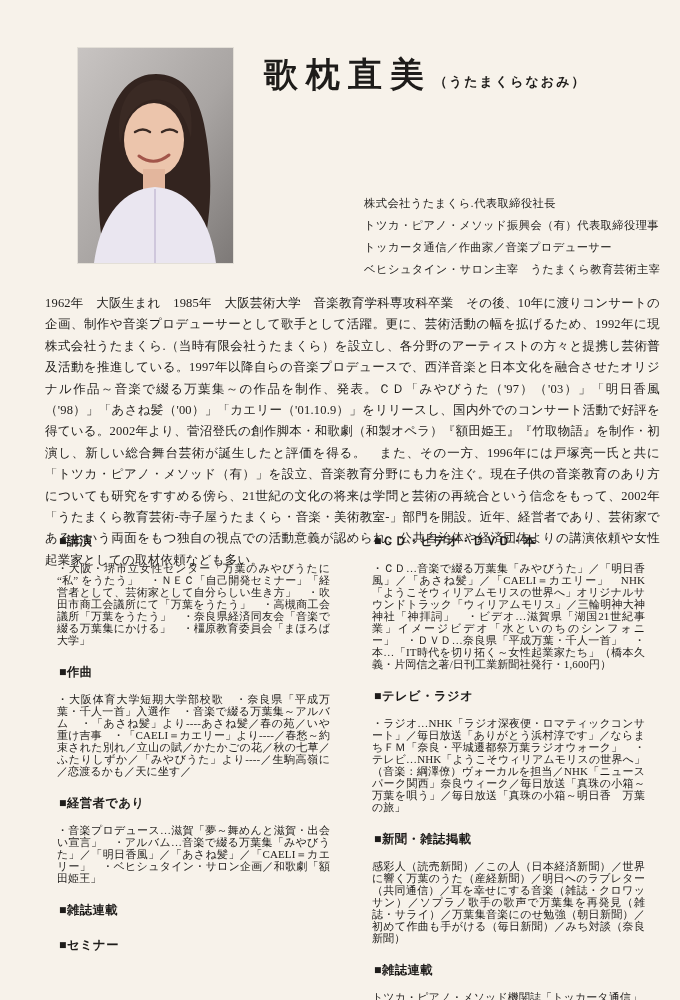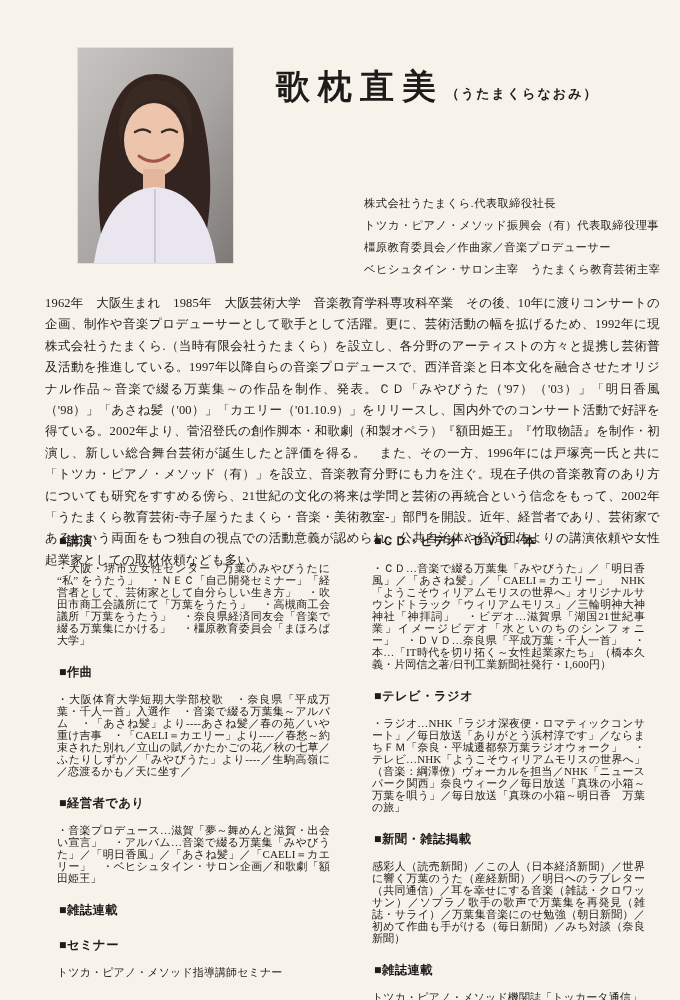--- a/index.html
+++ b/index.html
@@ -11,21 +11,21 @@
     color:#1e1c1a;
     font-family:"Liberation Serif","DejaVu Serif",serif;
     overflow:hidden;
   }
   .photo{
     position:absolute;left:78px;top:48px;width:155px;height:215px;
     box-shadow:0 0 0 1px rgba(0,0,0,0.08);
   }
   .photo svg{display:block;width:100%;height:100%;}
   .title{
-    position:absolute;left:264px;top:52px;margin:12px;
+    position:absolute;left:264px;top:52px;margin:0;
     font-size:34px;font-weight:700;letter-spacing:8px;
     white-space:nowrap;
   }
   .furigana{
     font-size:13px;font-weight:700;letter-spacing:2px;margin-left:2px;
   }
   .credentials{
     position:absolute;left:364px;top:192px;
     font-family:"Liberation Sans","DejaVu Sans",sans-serif;
     font-size:11.3px;line-height:22px;letter-spacing:0.4px;
@@ -79,21 +79,21 @@
     </svg>
   </div>
 
   <h1 class="title">
     <span>歌枕直美</span><span class="furigana">（うたまくらなおみ）</span>
   </h1>
 
   <div class="credentials">
     <div>株式会社うたまくら.代表取締役社長</div>
     <div>トツカ・ピアノ・メソッド振興会（有）代表取締役理事</div>
-    <div>橿原教育委員会／作曲家／音楽プロデューサー</div>
+    <div>トッカータ通信／作曲家／音楽プロデューサー</div>
     <div>ベヒシュタイン・サロン主宰　うたまくら教育芸術主宰</div>
   </div>
 
   <p class="bio">1962年　大阪生まれ　1985年　大阪芸術大学　音楽教育学科専攻科卒業　その後、10年に渡りコンサートの企画、制作や音楽プロデューサーとして歌手として活躍。更に、芸術活動の幅を拡げるため、1992年に現株式会社うたまくら.（当時有限会社うたまくら）を設立し、各分野のアーティストの方々と提携し芸術普及活動を推進している。1997年以降自らの音楽プロデュースで、西洋音楽と日本文化を融合させたオリジナル作品～音楽で綴る万葉集～の作品を制作、発表。ＣＤ「みやびうた（'97）（'03）」「明日香風（'98）」「あさね髪（'00）」「カエリー（'01.10.9）」をリリースし、国内外でのコンサート活動で好評を得ている。2002年より、菅沼登氏の創作脚本・和歌劇（和製オペラ）『額田姫王』『竹取物語』を制作・初演し、新しい総合舞台芸術が誕生したと評価を得る。　また、その一方、1996年には戸塚亮一氏と共に「トツカ・ピアノ・メソッド（有）」を設立、音楽教育分野にも力を注ぐ。現在子供の音楽教育のあり方についても研究をすすめる傍ら、21世紀の文化の将来は学問と芸術の再統合という信念をもって、2002年「うたまくら教育芸術-寺子屋うたまくら・音楽・美術教室-」部門を開設。近年、経営者であり、芸術家であるという両面をもつ独自の視点での活動意義が認められ、公共自治体や経済団体よりの講演依頼や女性起業家としての取材依頼なども多い。</p>
 
   <div class="columns">
     <div class="col">
       <section>
         <h2>■講演</h2>
         <p>・大阪・堺市立女性センター「万葉のみやびうたに “私” をうたう」　・ＮＥＣ「自己開発セミナー」「経営者として、芸術家として自分らしい生き方」　・吹田市商工会議所にて「万葉をうたう」　・高槻商工会議所「万葉をうたう」　・奈良県経済同友会「音楽で綴る万葉集にかける」　・橿原教育委員会「まほろば大学」</p>
@@ -104,21 +104,20 @@
       </section>
       <section>
         <h2>■経営者であり</h2>
         <p>・音楽プロデュース…滋賀「夢～舞めんと滋賀・出会い宣言」　・アルバム…音楽で綴る万葉集「みやびうた」／「明日香風」／「あさね髪」／「CAELI＝カエリー」　・ベヒシュタイン・サロン企画／和歌劇「額田姫王」</p>
       </section>
       <section>
         <h2>■雑誌連載</h2>
       </section>
       <section>
         <h2>■セミナー</h2>
-        <p>トツカ・ピアノ・メソッド指導講師セミナー</p>
       </section>
     </div>
     <div class="col">
       <section>
         <h2>■ＣＤ・ビデオ・ＤＶＤ・本</h2>
         <p>・ＣＤ…音楽で綴る万葉集「みやびうた」／「明日香風」／「あさね髪」／「CAELI＝カエリー」　NHK「ようこそウィリアムモリスの世界へ」オリジナルサウンドトラック「ウィリアムモリス」／三輪明神大神神社「神拝詞」　・ビデオ…滋賀県「湖国21世紀事業」イメージビデオ「水といのちのシンフォニー」　・ＤＶＤ…奈良県「平成万葉・千人一首」　・本…「IT時代を切り拓く～女性起業家たち」（橋本久義・片岡信之著/日刊工業新聞社発行・1,600円）</p>
       </section>
       <section>
         <h2>■テレビ・ラジオ</h2>
         <p>・ラジオ…NHK「ラジオ深夜便・ロマティックコンサート」／毎日放送「ありがとう浜村淳です」／ならまちＦＭ「奈良・平城遷都祭万葉ラジオウォーク」　・テレビ…NHK「ようこそウィリアムモリスの世界へ」（音楽：綱澤僚）ヴォーカルを担当／NHK「ニュースパーク関西」奈良ウィーク／毎日放送「真珠の小箱～万葉を唄う」／毎日放送「真珠の小箱～明日香　万葉の旅」</p>

